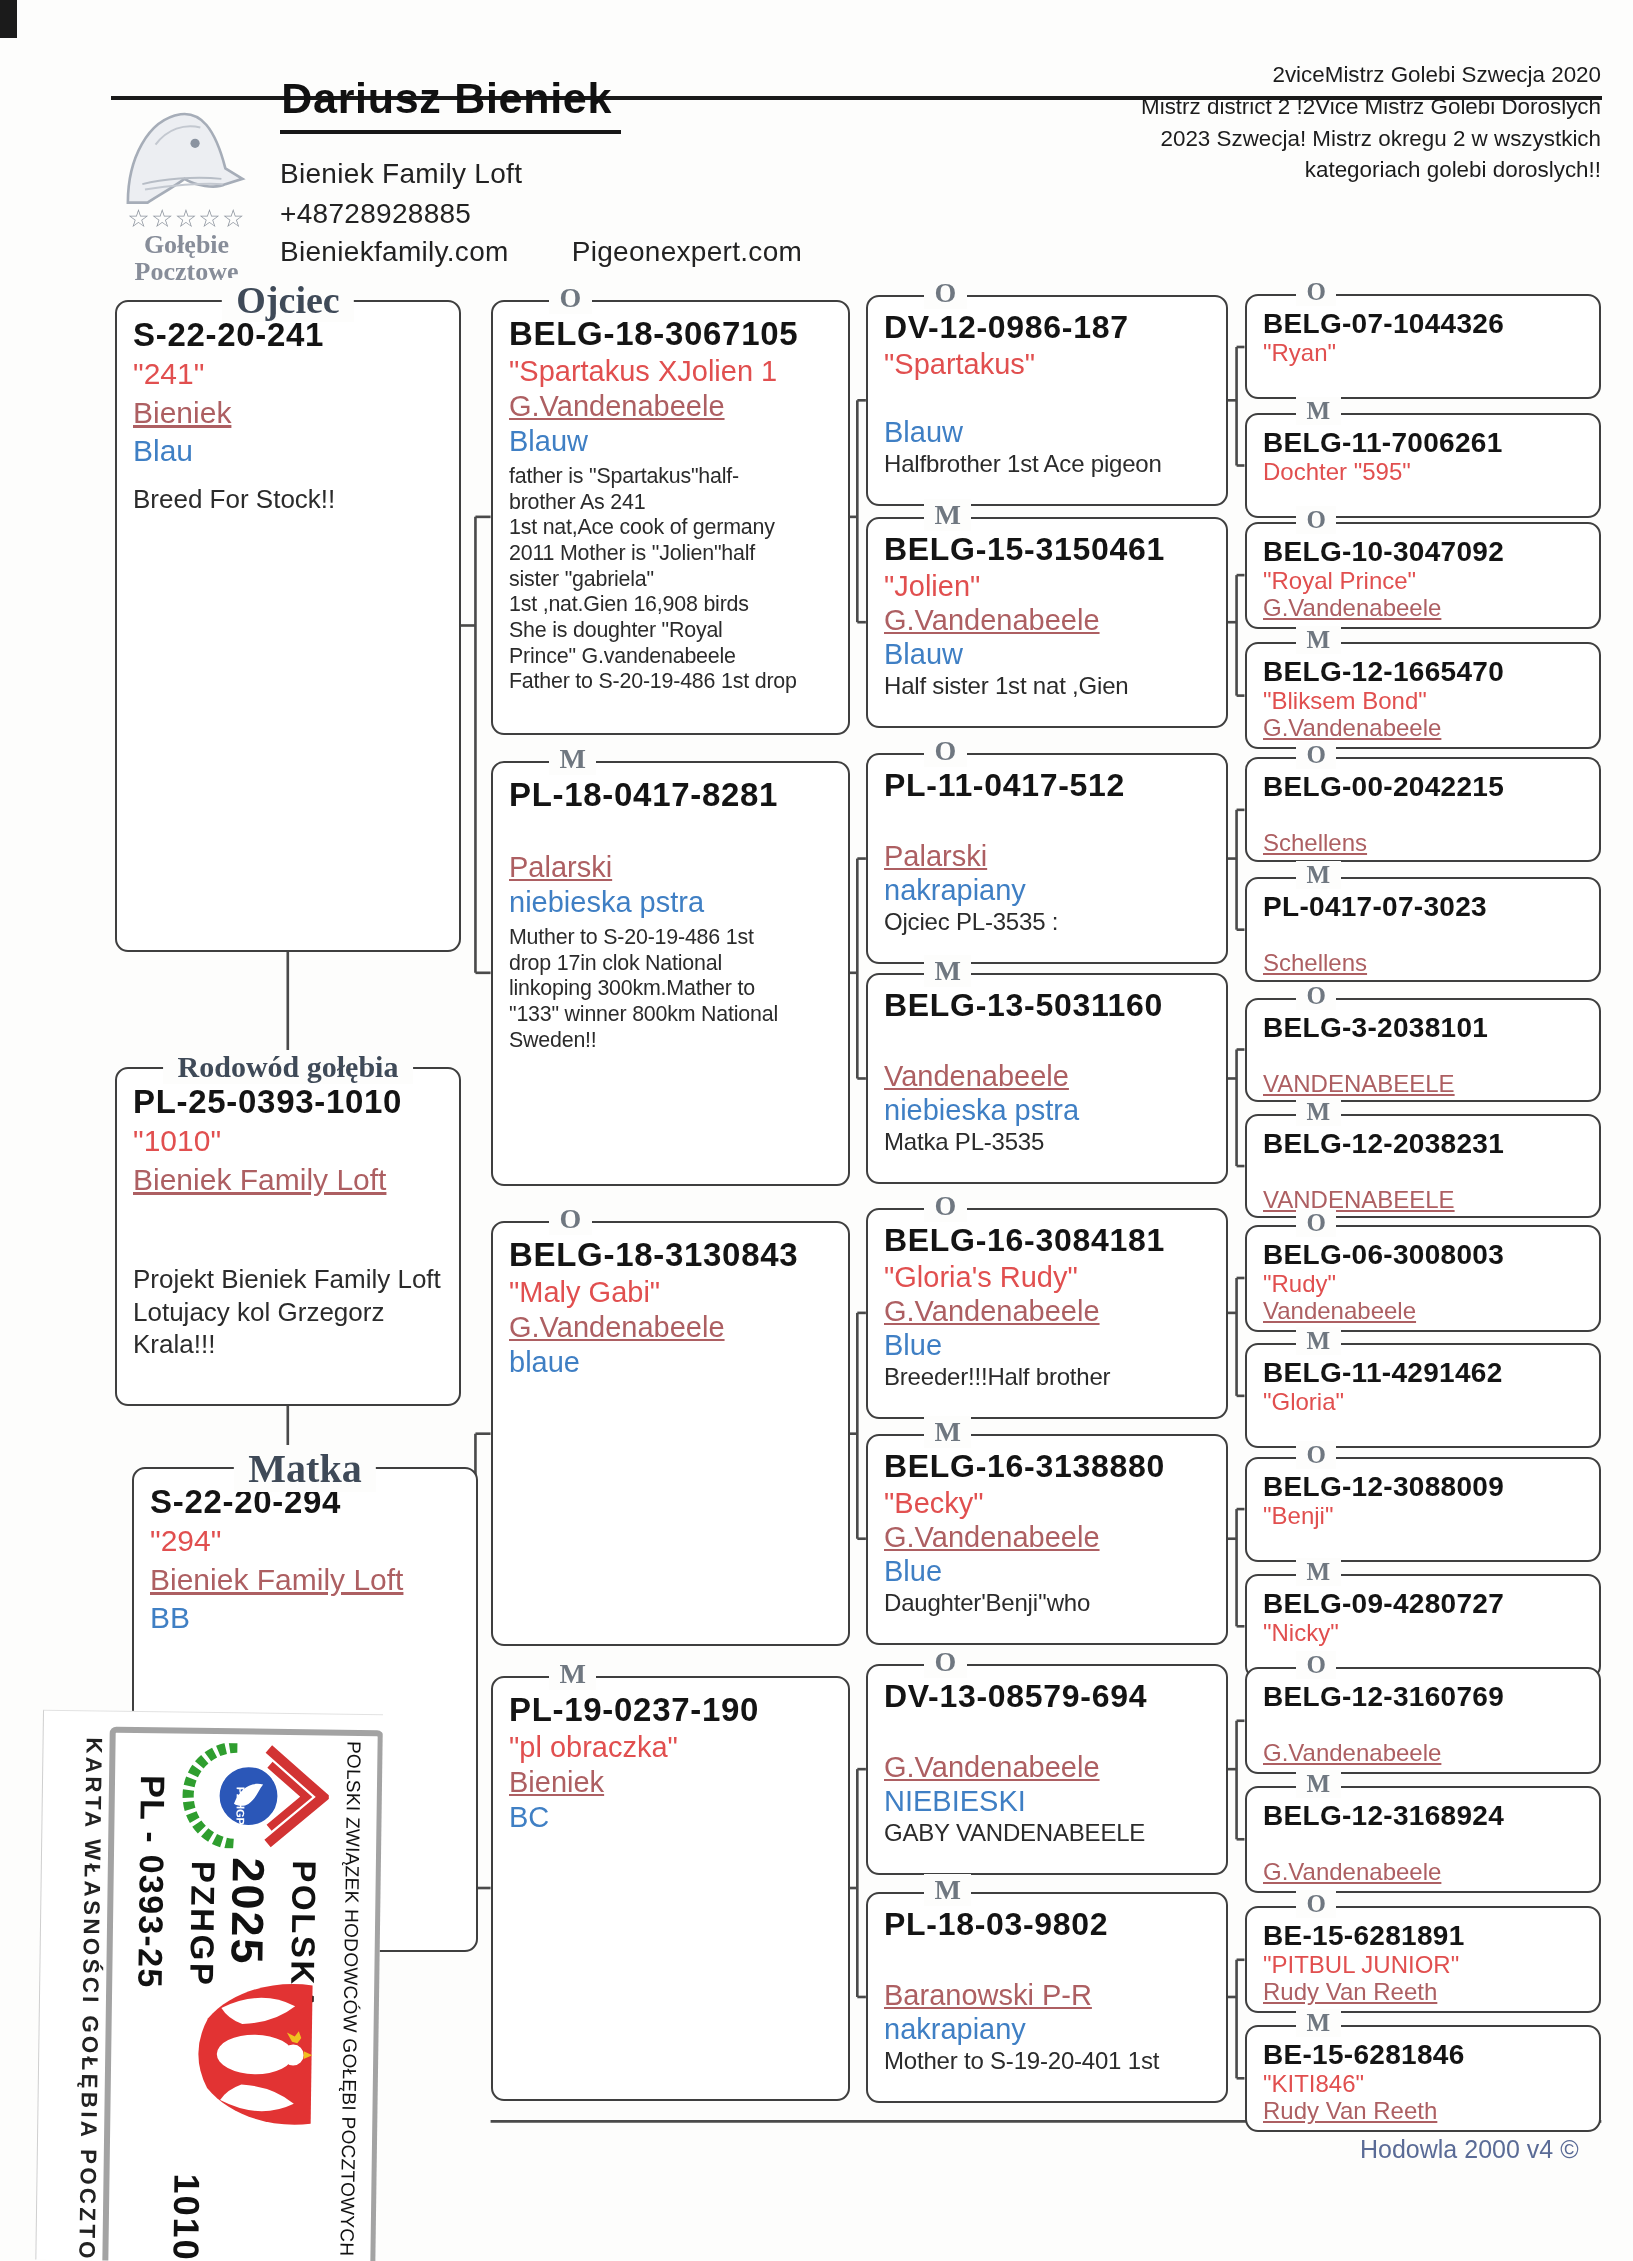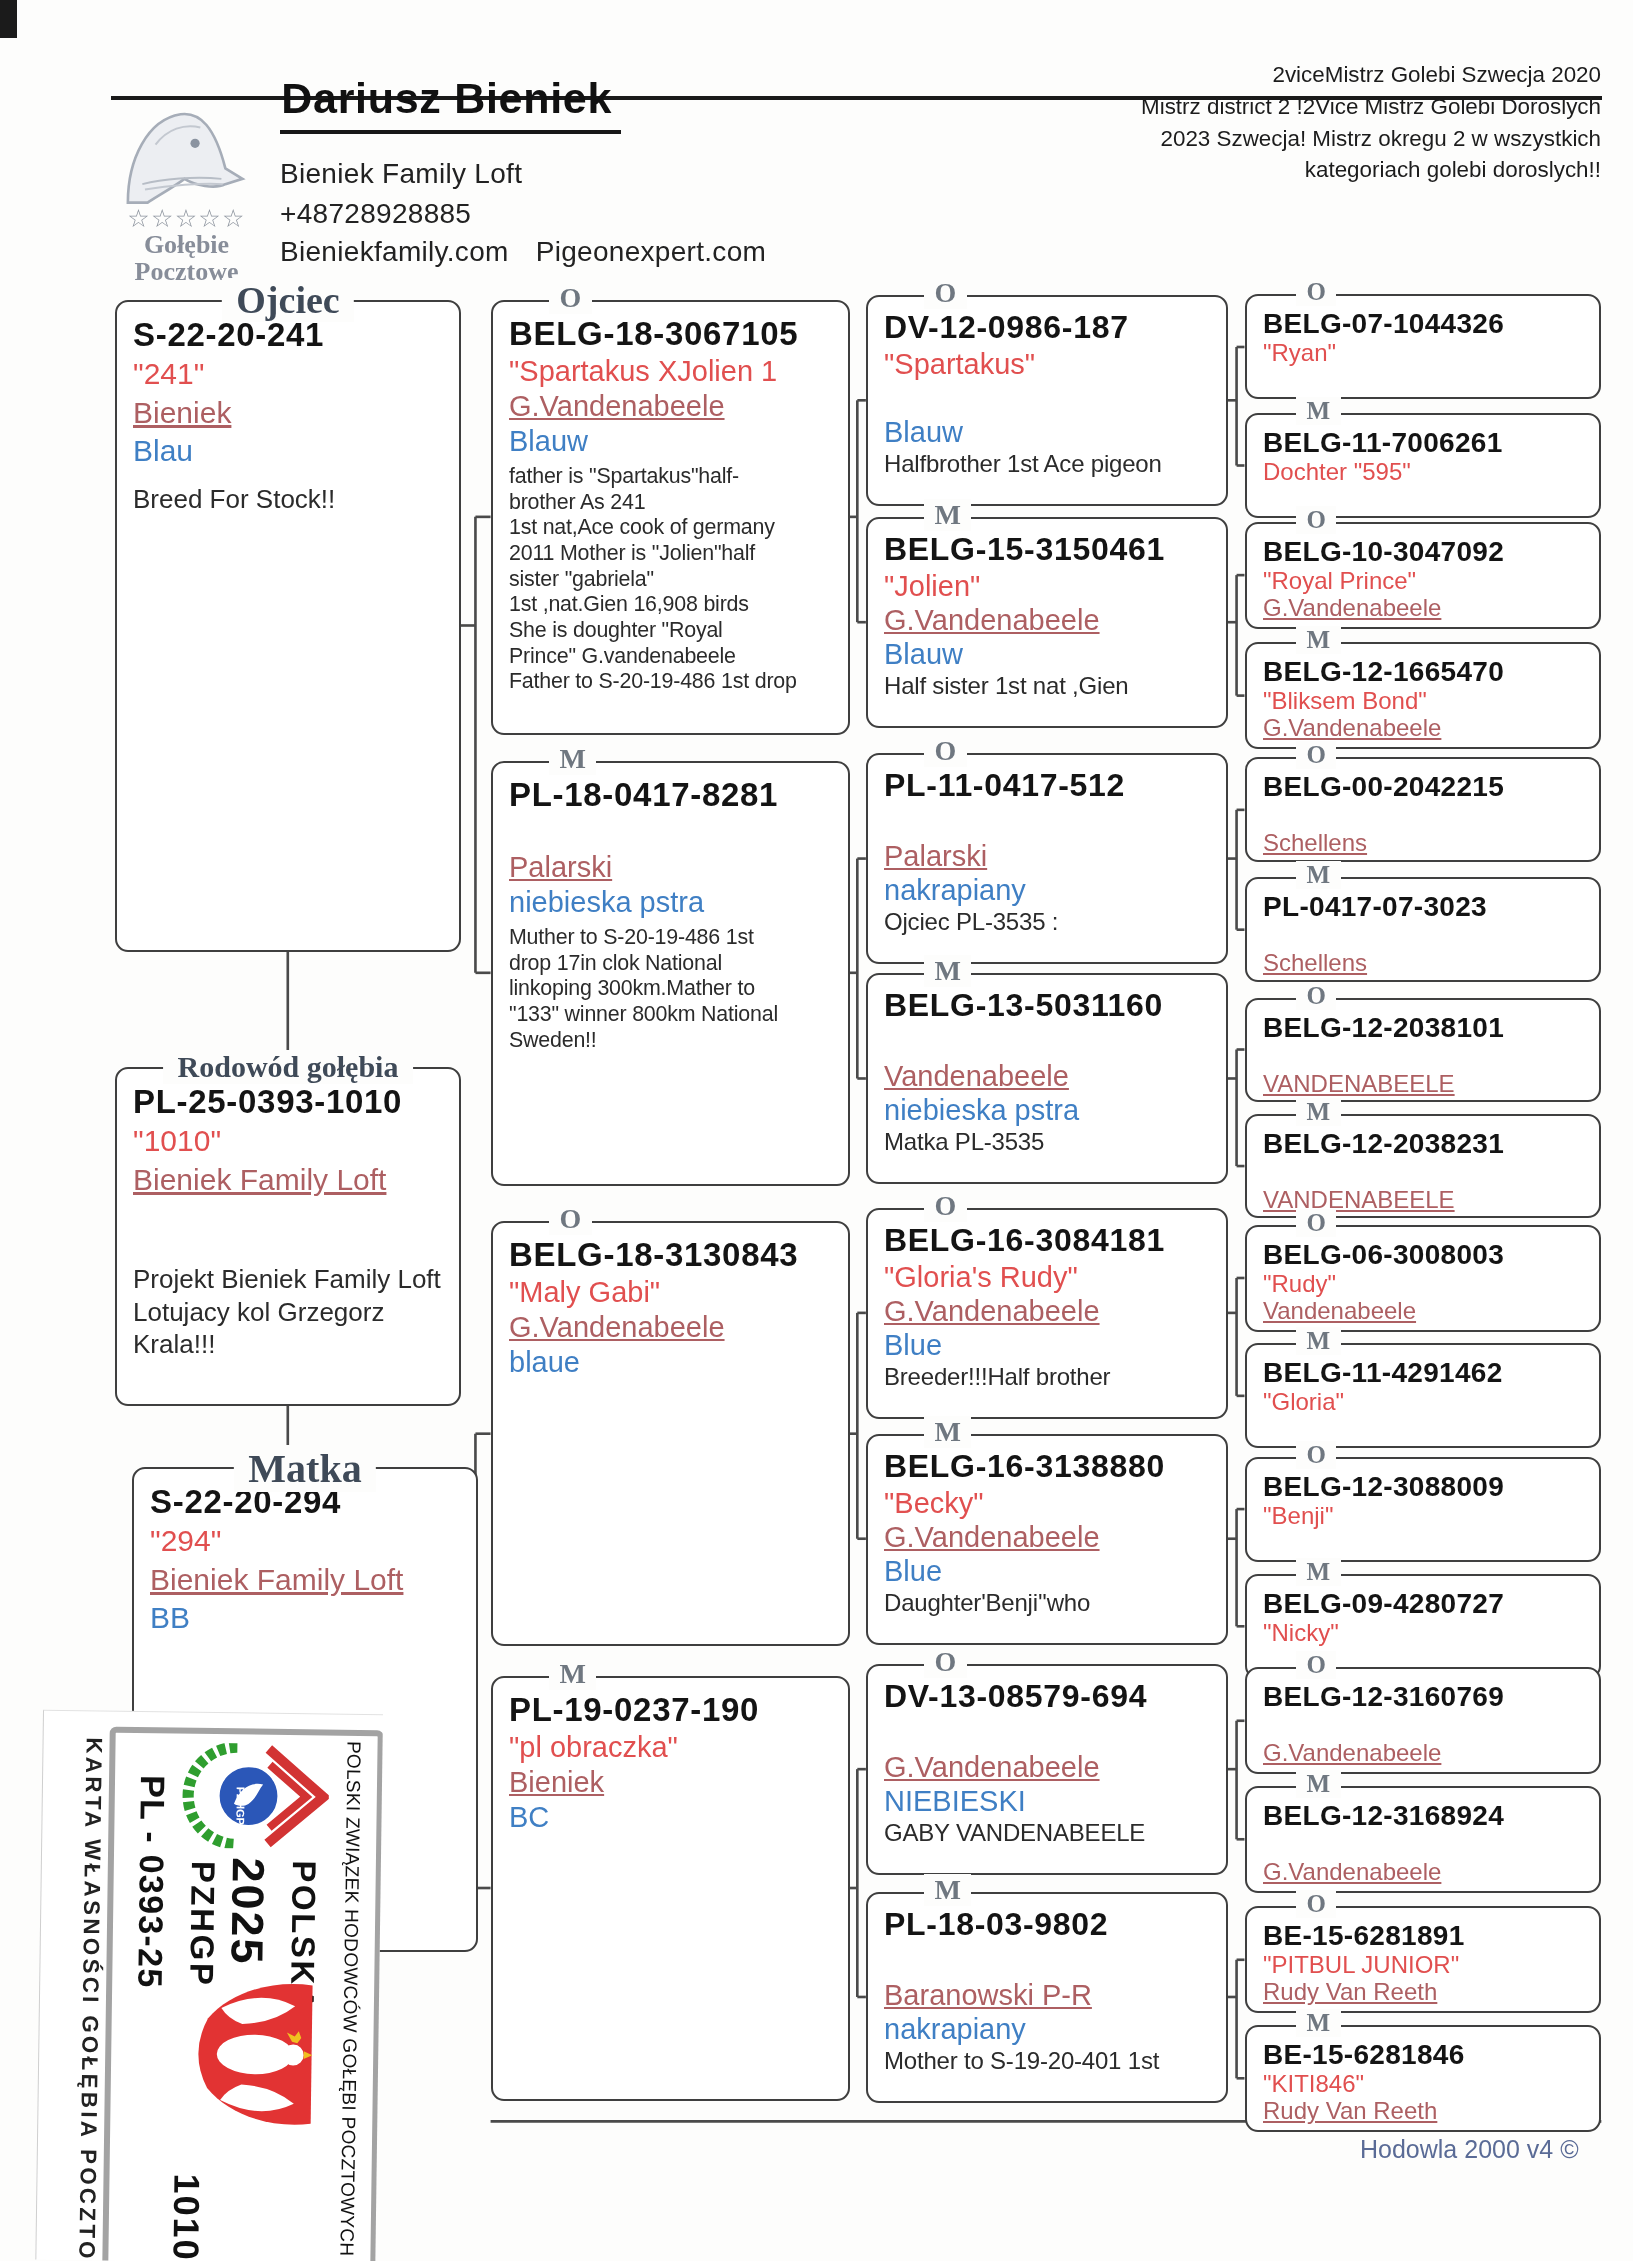--- a/index.html
+++ b/index.html
@@ -4,21 +4,21 @@
 <style>
   html,body{margin:0;padding:0;background:#e8e8e8;}
   .page{position:relative;width:1633px;height:2261px;background:#fdfdfc;overflow:hidden;
         font-family:"Liberation Sans",sans-serif;color:#1b1b1b;}
   .abs{position:absolute;}
   
   .rule{position:absolute;background:#1a1a1a;}
   .title{position:absolute;font-size:43px;font-weight:bold;color:#111;
          border-bottom:4px solid #181818;padding:0 9.2px 6.6px 1.3px;letter-spacing:0.7px;}
   .contact{position:absolute;font-size:28px;color:#222;letter-spacing:0.3px;}
-  .websites{display:flex;gap:27px;justify-content:center;}
+  .websites{display:flex;gap:63px;justify-content:center;}
   .achv{position:absolute;text-align:right;font-size:22.4px;line-height:1.42;color:#1c1c1c;}
   .logoblock{position:absolute;width:165px;text-align:center;}
   .stars{font-size:25px;letter-spacing:1.3px;color:#8d949e;line-height:1;}
   .logocap{font-family:"Liberation Serif",serif;font-weight:bold;font-size:26px;color:#878d99;line-height:1.05;}
   
   .pbox{position:absolute;background:#fff;border:2.6px solid #3f3f3f;border-radius:13px;
         box-sizing:border-box;padding:12px 16px 26px;display:flex;flex-direction:column;}
   .seclab,.sexlab{position:absolute;background:#fdfdfc;font-family:"Liberation Serif",serif;
         font-weight:bold;white-space:nowrap;}
   .seclab{color:#3f4a58;left:50%;transform:translateX(-50%);padding:0 14.5px;}
@@ -307,21 +307,21 @@
         <div class="line breeder">Schellens</div>
       </div>
       <div class="pbox g4" style="left: 1245px; top: 877px; width: 356px; height: 105px;">
         <div class="sexlab" style="left: 49px; font-size: 25px; top: -18px;">M</div>
         <div class="ring">PL-0417-07-3023</div>
         <div class="line name"></div>
         <div class="line breeder">Schellens</div>
       </div>
       <div class="pbox g4" style="left: 1245px; top: 998px; width: 356px; height: 104px;">
         <div class="sexlab" style="left: 49px; font-size: 25px; top: -18px;">O</div>
-        <div class="ring">BELG-12-2038101</div>
+        <div class="ring">BELG-3-2038101</div>
         <div class="line name"></div>
         <div class="line breeder">VANDENABEELE</div>
       </div>
       <div class="pbox g4" style="left: 1245px; top: 1114px; width: 356px; height: 104px;">
         <div class="sexlab" style="left: 49px; font-size: 25px; top: -18px;">M</div>
         <div class="ring">BELG-12-2038231</div>
         <div class="line name"></div>
         <div class="line breeder">VANDENABEELE</div>
       </div>
       <div class="pbox g4" style="left: 1245px; top: 1225px; width: 356px; height: 107px;">

